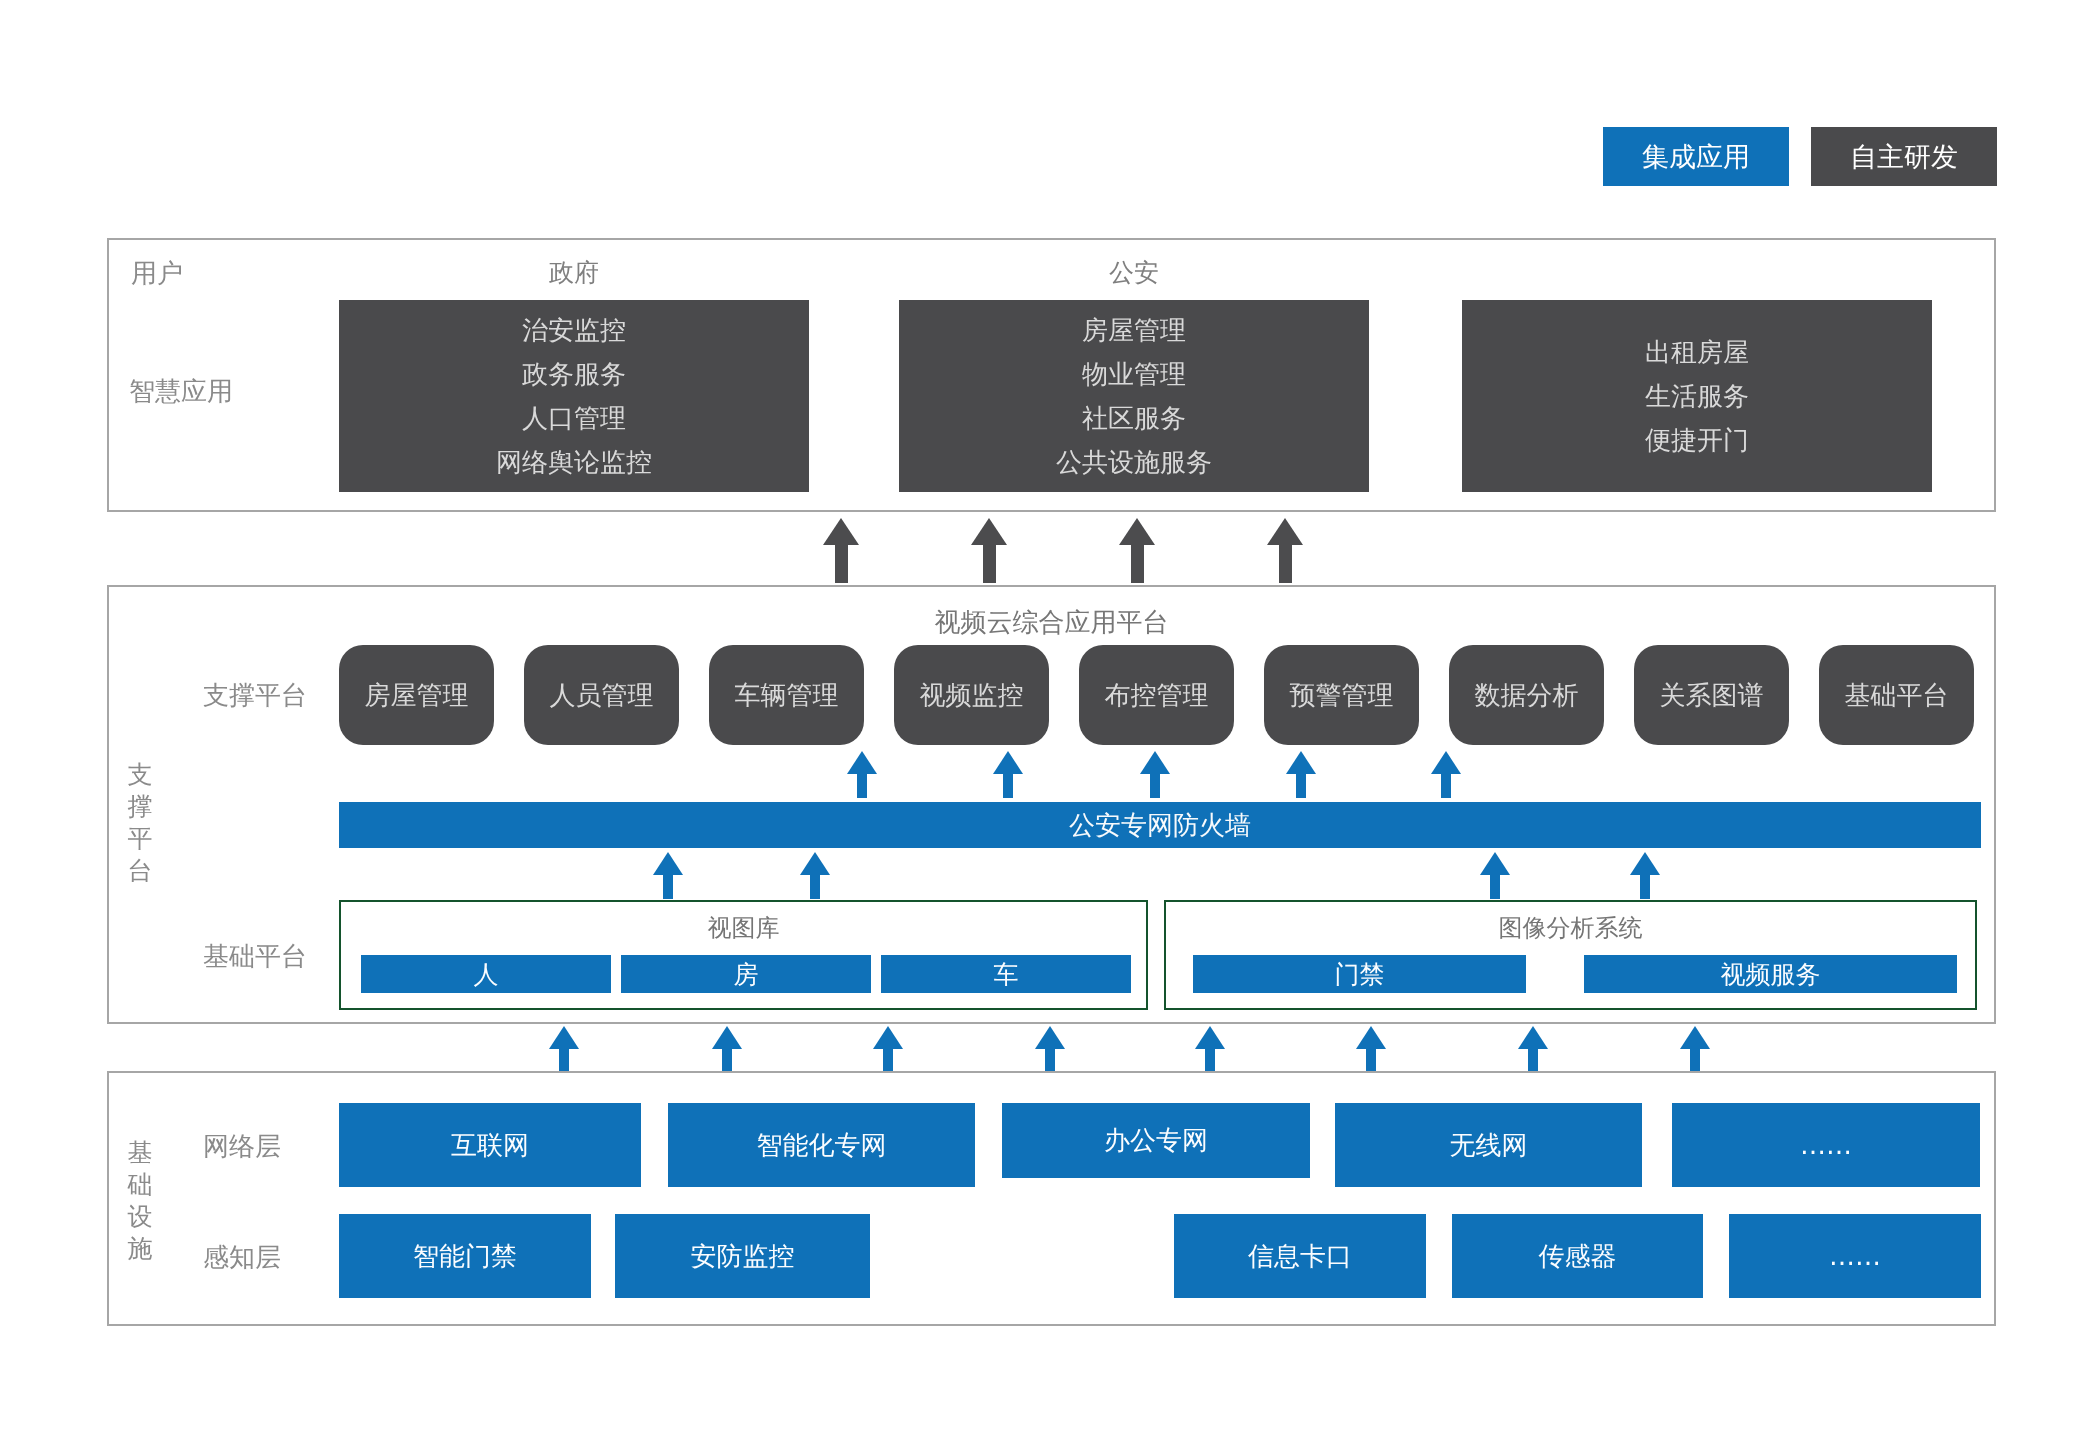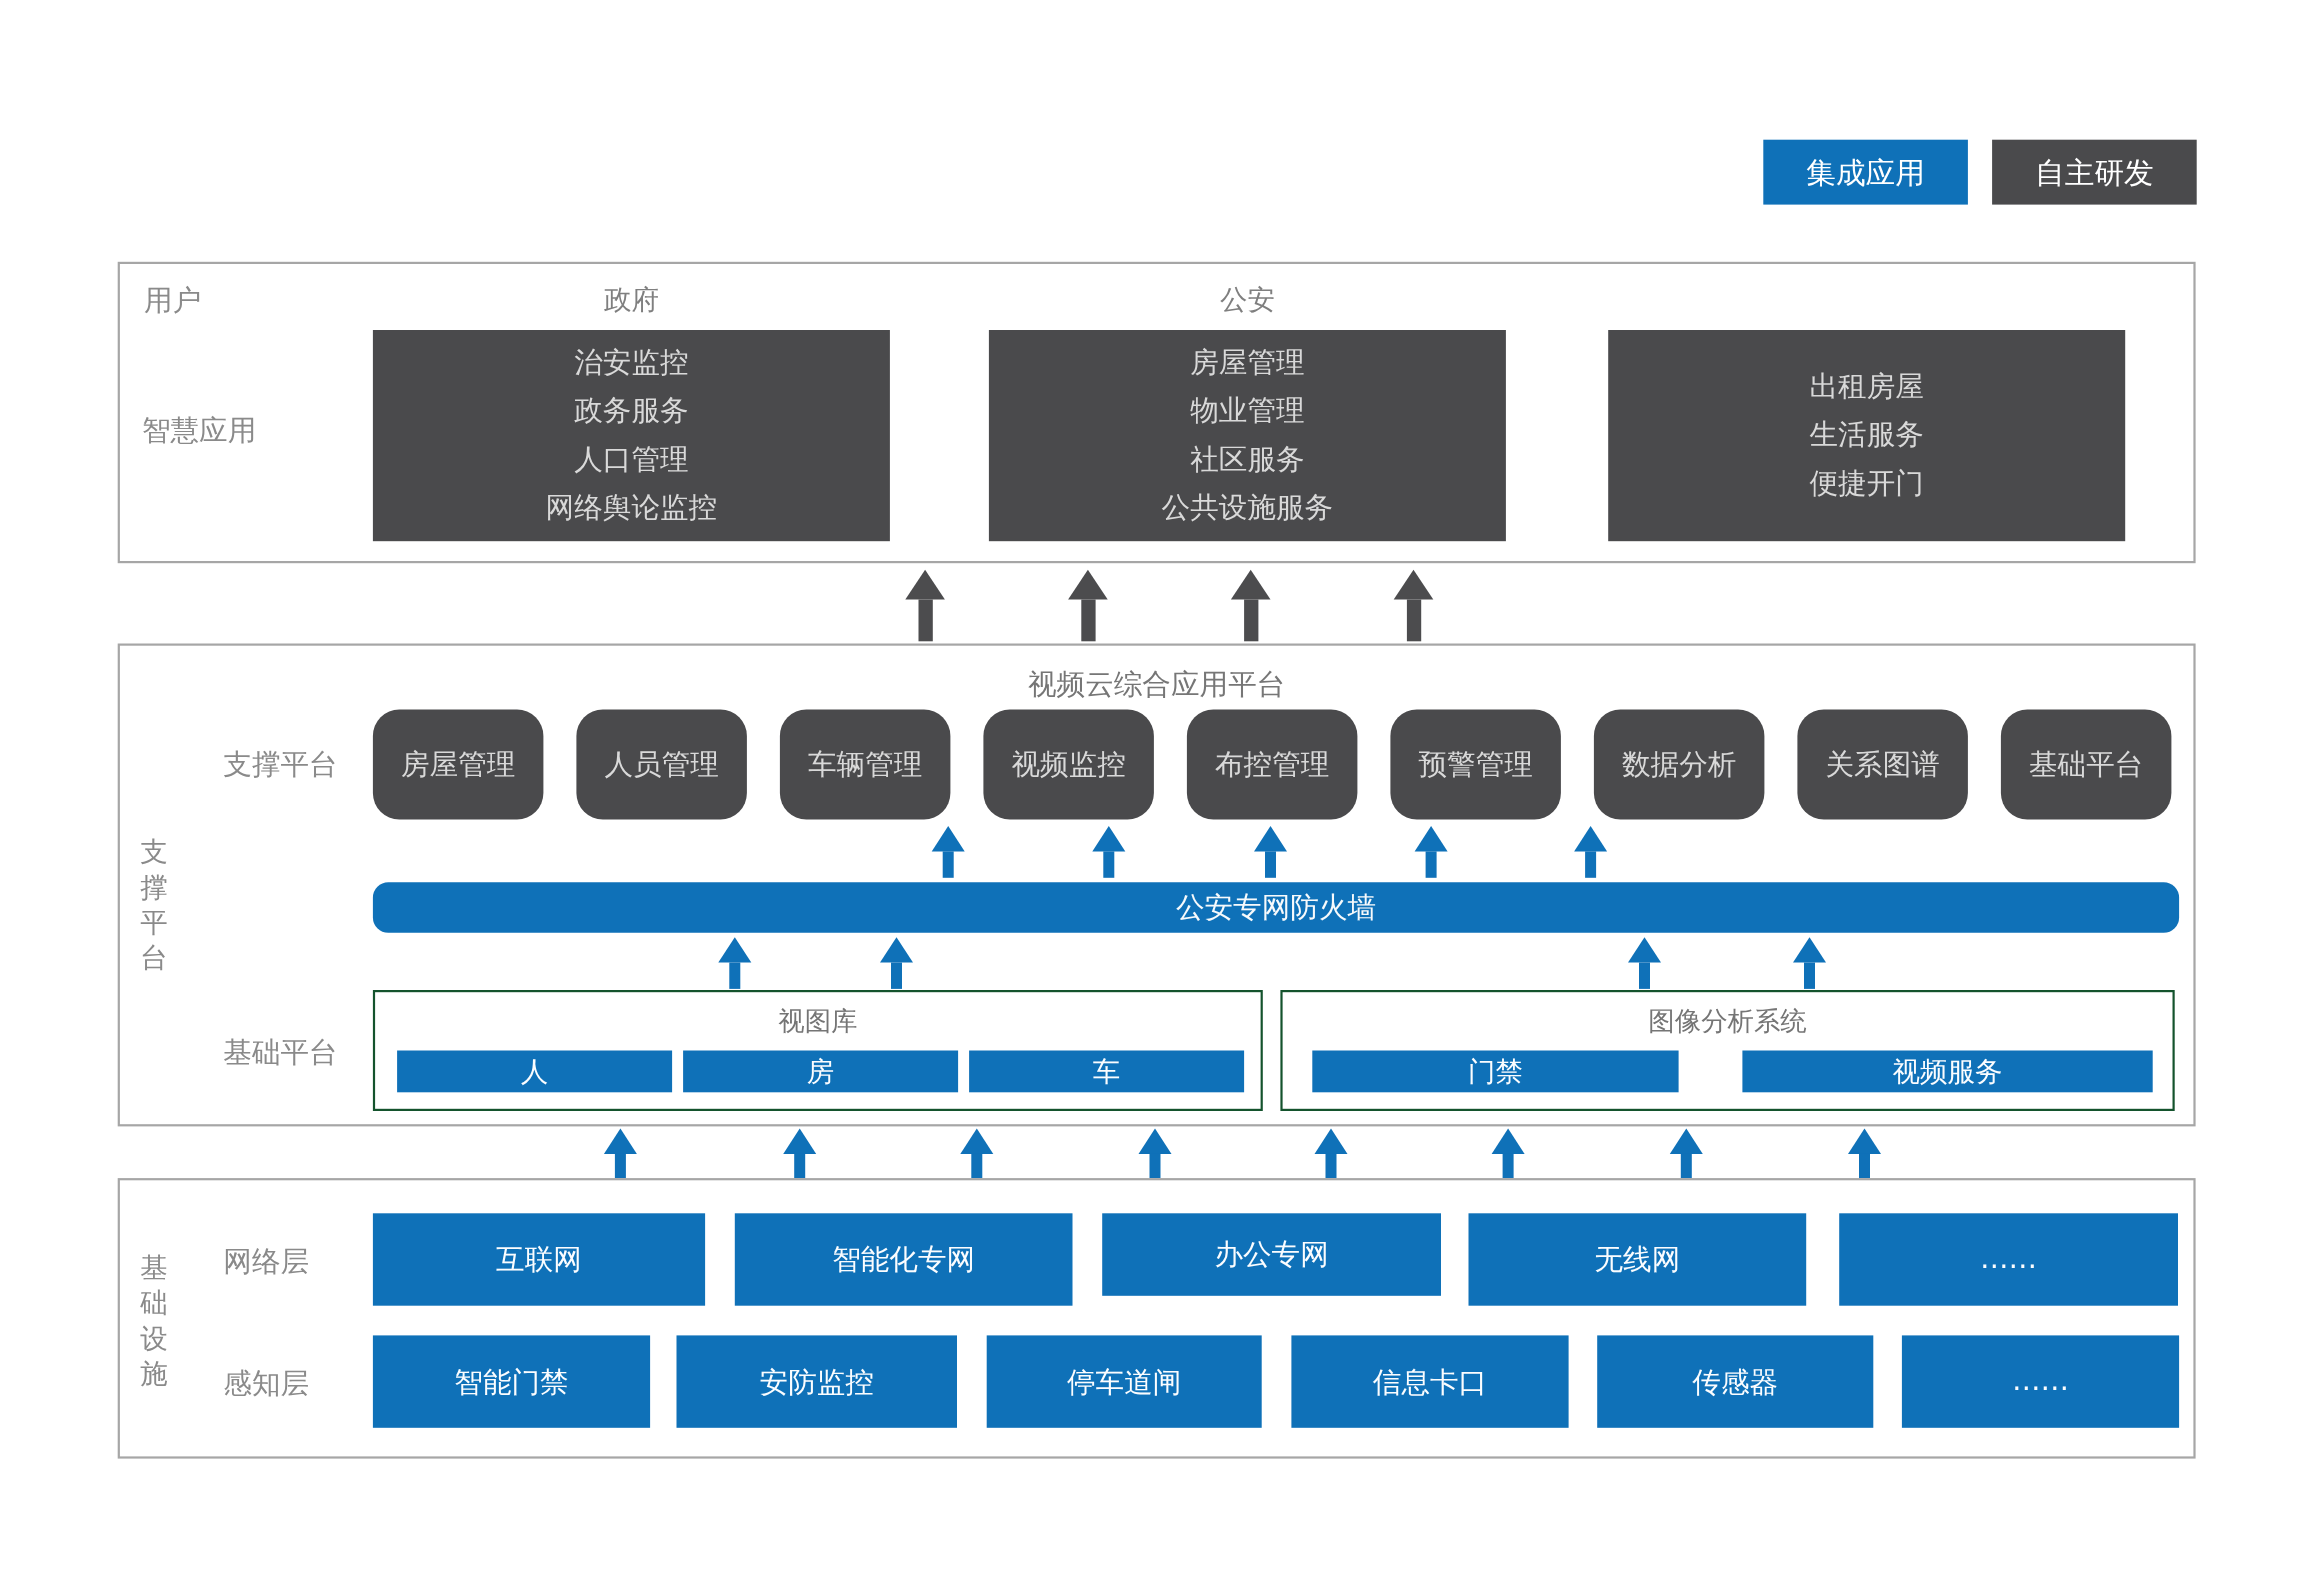--- a/index.html
+++ b/index.html
@@ -112,21 +112,21 @@
     <div class="module" style="left:230px; top:58px;">房屋管理</div>
     <div class="module" style="left:415px; top:58px;">人员管理</div>
     <div class="module" style="left:600px; top:58px;">车辆管理</div>
     <div class="module" style="left:785px; top:58px;">视频监控</div>
     <div class="module" style="left:970px; top:58px;">布控管理</div>
     <div class="module" style="left:1155px; top:58px;">预警管理</div>
     <div class="module" style="left:1340px; top:58px;">数据分析</div>
     <div class="module" style="left:1525px; top:58px;">关系图谱</div>
     <div class="module" style="left:1710px; top:58px;">基础平台</div>
 
-    <div class="firewall" style="left:230px; top:215px; width:1642px; height:46px;border-radius:14px;">公安专网防火墙</div>
+    <div class="firewall" style="left:230px; top:215px; width:1642px; height:46px;">公安专网防火墙</div>
 
     <div class="abs gray-lbl" style="left:94px; top:352px;">基础平台</div>
 
     <div class="white-box" style="left:230px; top:313px; width:809px; height:110px;">
       <div class="wb-title">视图库</div>
       <div class="blue-bar" style="left:20px; top:53px; width:250px; height:38px;">人</div>
       <div class="blue-bar" style="left:280px; top:53px; width:250px; height:38px;">房</div>
       <div class="blue-bar" style="left:540px; top:53px; width:250px; height:38px;">车</div>
     </div>
 
@@ -214,19 +214,18 @@
     <div class="abs gray-lbl" style="left:94px; top:56px;">网络层</div>
     <div class="infra-box" style="left:230px;  top:30px; width:302px; height:84px;">互联网</div>
     <div class="infra-box" style="left:559px;  top:30px; width:307px; height:84px;">智能化专网</div>
     <div class="infra-box" style="left:893px;  top:30px; width:308px; height:75px;">办公专网</div>
     <div class="infra-box" style="left:1226px; top:30px; width:307px; height:84px;">无线网</div>
     <div class="infra-box" style="left:1563px; top:30px; width:308px; height:84px;">……</div>
 
     <div class="abs gray-lbl" style="left:94px; top:167px;">感知层</div>
     <div class="infra-box" style="left:230px;  top:141px; width:252px; height:84px;">智能门禁</div>
     <div class="infra-box" style="left:506px;  top:141px; width:255px; height:84px;">安防监控</div>
-    <div class="infra-box" style="left:788px;  top:141px; width:250px; height:84px;">停车道闸</div>
     <div class="infra-box" style="left:1065px; top:141px; width:252px; height:84px;">信息卡口</div>
     <div class="infra-box" style="left:1343px; top:141px; width:251px; height:84px;">传感器</div>
     <div class="infra-box" style="left:1620px; top:141px; width:252px; height:84px;">……</div>
   </div>
 
 </div>
 
 </body></html>

